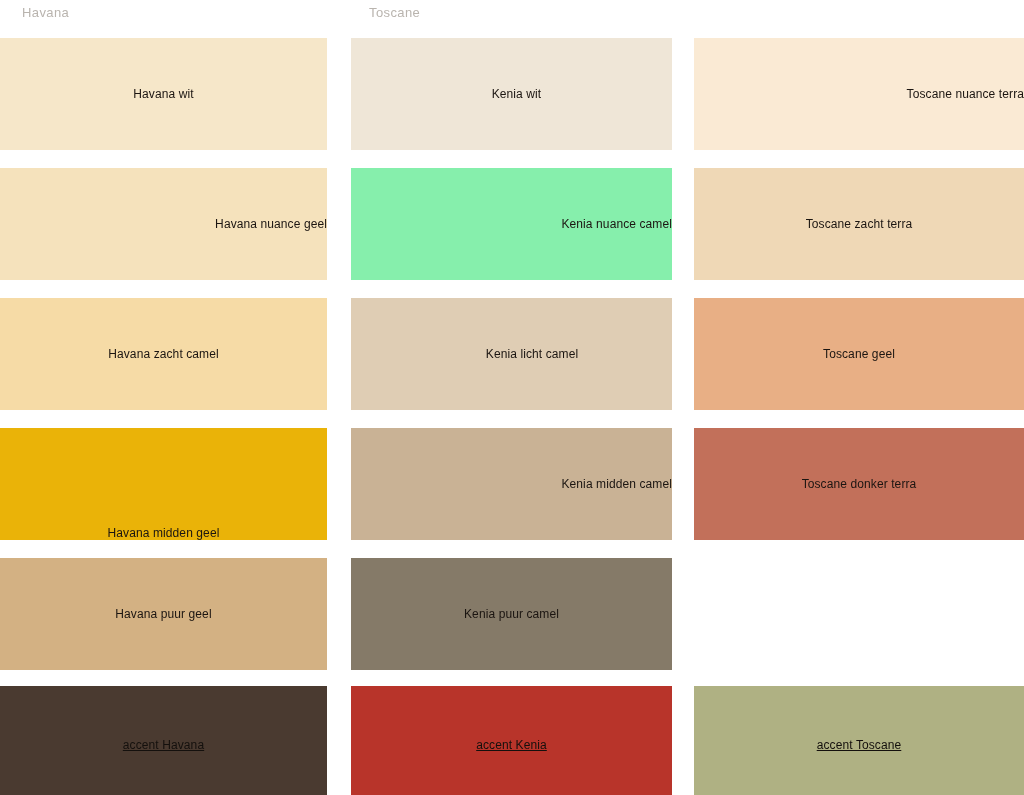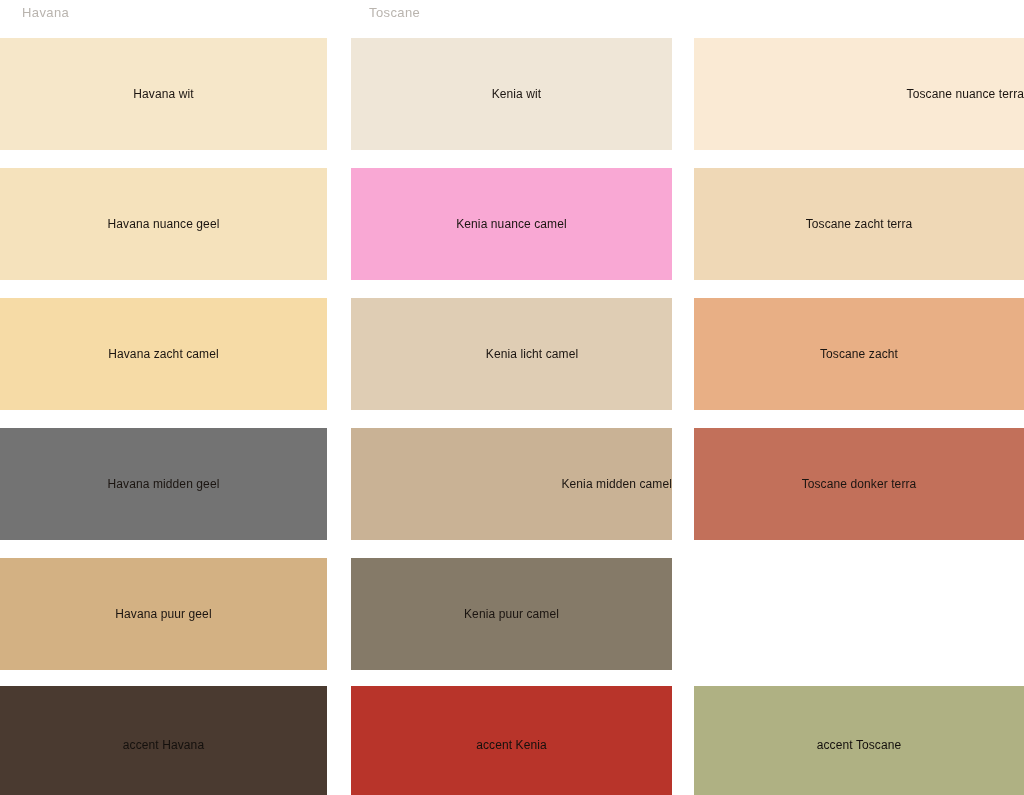--- a/index.html
+++ b/index.html
@@ -113,20 +113,21 @@
     user-select: none;
   }
 
   
   .swatch-row.row-5 .swatch-card.col-0 { padding: 6px 16px 0 0; }
   .swatch-row.row-5 .swatch-card.col-1 { padding: 6px 14px 0 8px; }
   .swatch-row.row-5 .swatch-card.col-2 { padding: 6px 0 0 8px; }
 
   .swatch-label.light {
     color: #14100d;
+    text-decoration: underline;
   }
 </style>
 </head>
 <body>
 
 <div id="palette-page" style="background: rgb(255, 255, 255);">
 
   <div id="column-headers">
     <div class="header-cell col-0">
       <span class="header-label">Havana</span>
@@ -151,26 +152,26 @@
       </div>
       <div class="swatch-card col-2">
         <div class="swatch" style="background-color: rgb(250, 234, 212); justify-content: flex-end;">
           <span class="swatch-label">Toscane nuance terra</span>
         </div>
       </div>
     </div>
 
     <div class="swatch-row row-1">
       <div class="swatch-card col-0">
-        <div class="swatch" style="background-color: rgb(245, 226, 188);">
+        <div class="swatch" style="background-color: rgb(245, 226, 188); justify-content: flex-end;">
           <span class="swatch-label">Havana nuance geel</span>
         </div>
       </div>
       <div class="swatch-card col-1">
-        <div class="swatch" style="background-color: #f9a8d4;">
+        <div class="swatch" style="background-color: #86efac; justify-content: flex-end;">
           <span class="swatch-label">Kenia nuance camel</span>
         </div>
       </div>
       <div class="swatch-card col-2">
         <div class="swatch" style="background-color: rgb(239, 216, 182);">
           <span class="swatch-label">Toscane zacht terra</span>
         </div>
       </div>
     </div>
 
@@ -180,28 +181,28 @@
           <span class="swatch-label">Havana zacht camel</span>
         </div>
       </div>
       <div class="swatch-card col-1">
         <div class="swatch" style="background-color: rgb(223, 205, 180); padding-left: 41px;">
           <span class="swatch-label">Kenia licht camel</span>
         </div>
       </div>
       <div class="swatch-card col-2">
         <div class="swatch" style="background-color: rgb(232, 175, 133);">
-          <span class="swatch-label">Toscane zacht</span>
+          <span class="swatch-label">Toscane geel</span>
         </div>
       </div>
     </div>
 
     <div class="swatch-row row-3">
       <div class="swatch-card col-0">
-        <div class="swatch" style="background-color: #737373;">
+        <div class="swatch" style="background-color: #eab308; align-items: flex-end;">
           <span class="swatch-label">Havana midden geel</span>
         </div>
       </div>
       <div class="swatch-card col-1">
         <div class="swatch" style="background-color: rgb(201, 178, 149); justify-content: flex-end;">
           <span class="swatch-label">Kenia midden camel</span>
         </div>
       </div>
       <div class="swatch-card col-2">
         <div class="swatch" style="background-color: rgb(194, 112, 90);">

